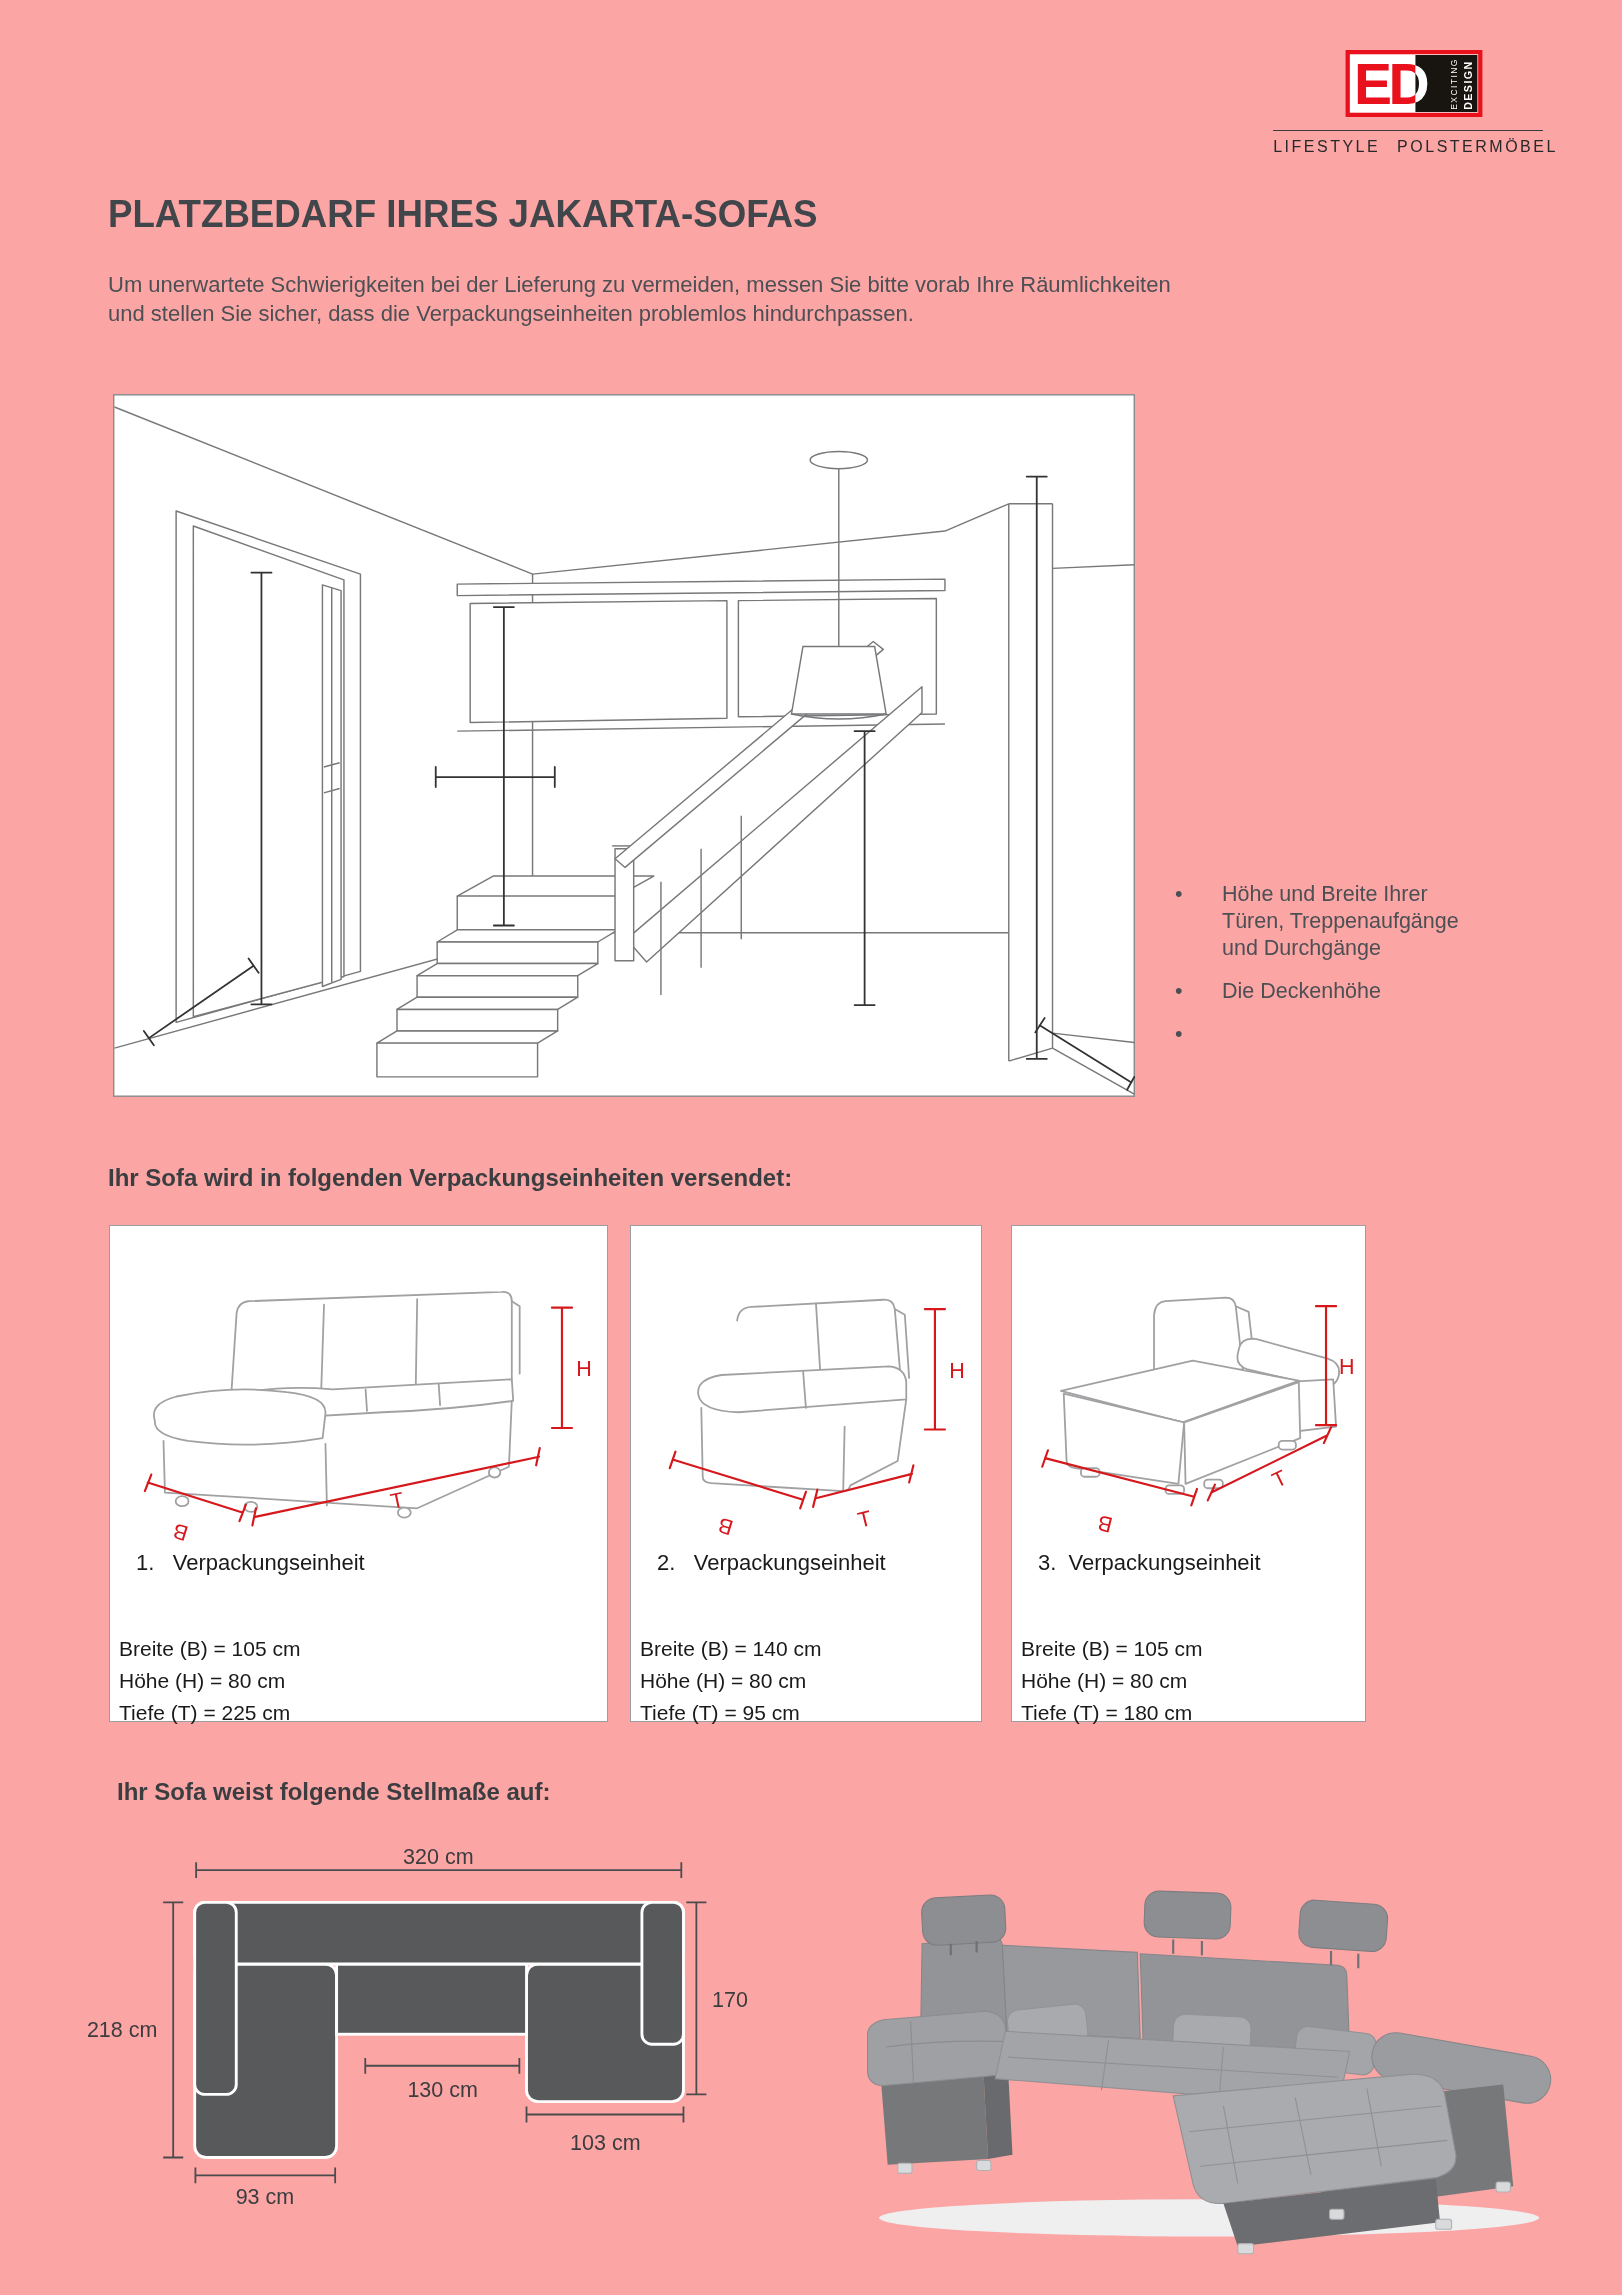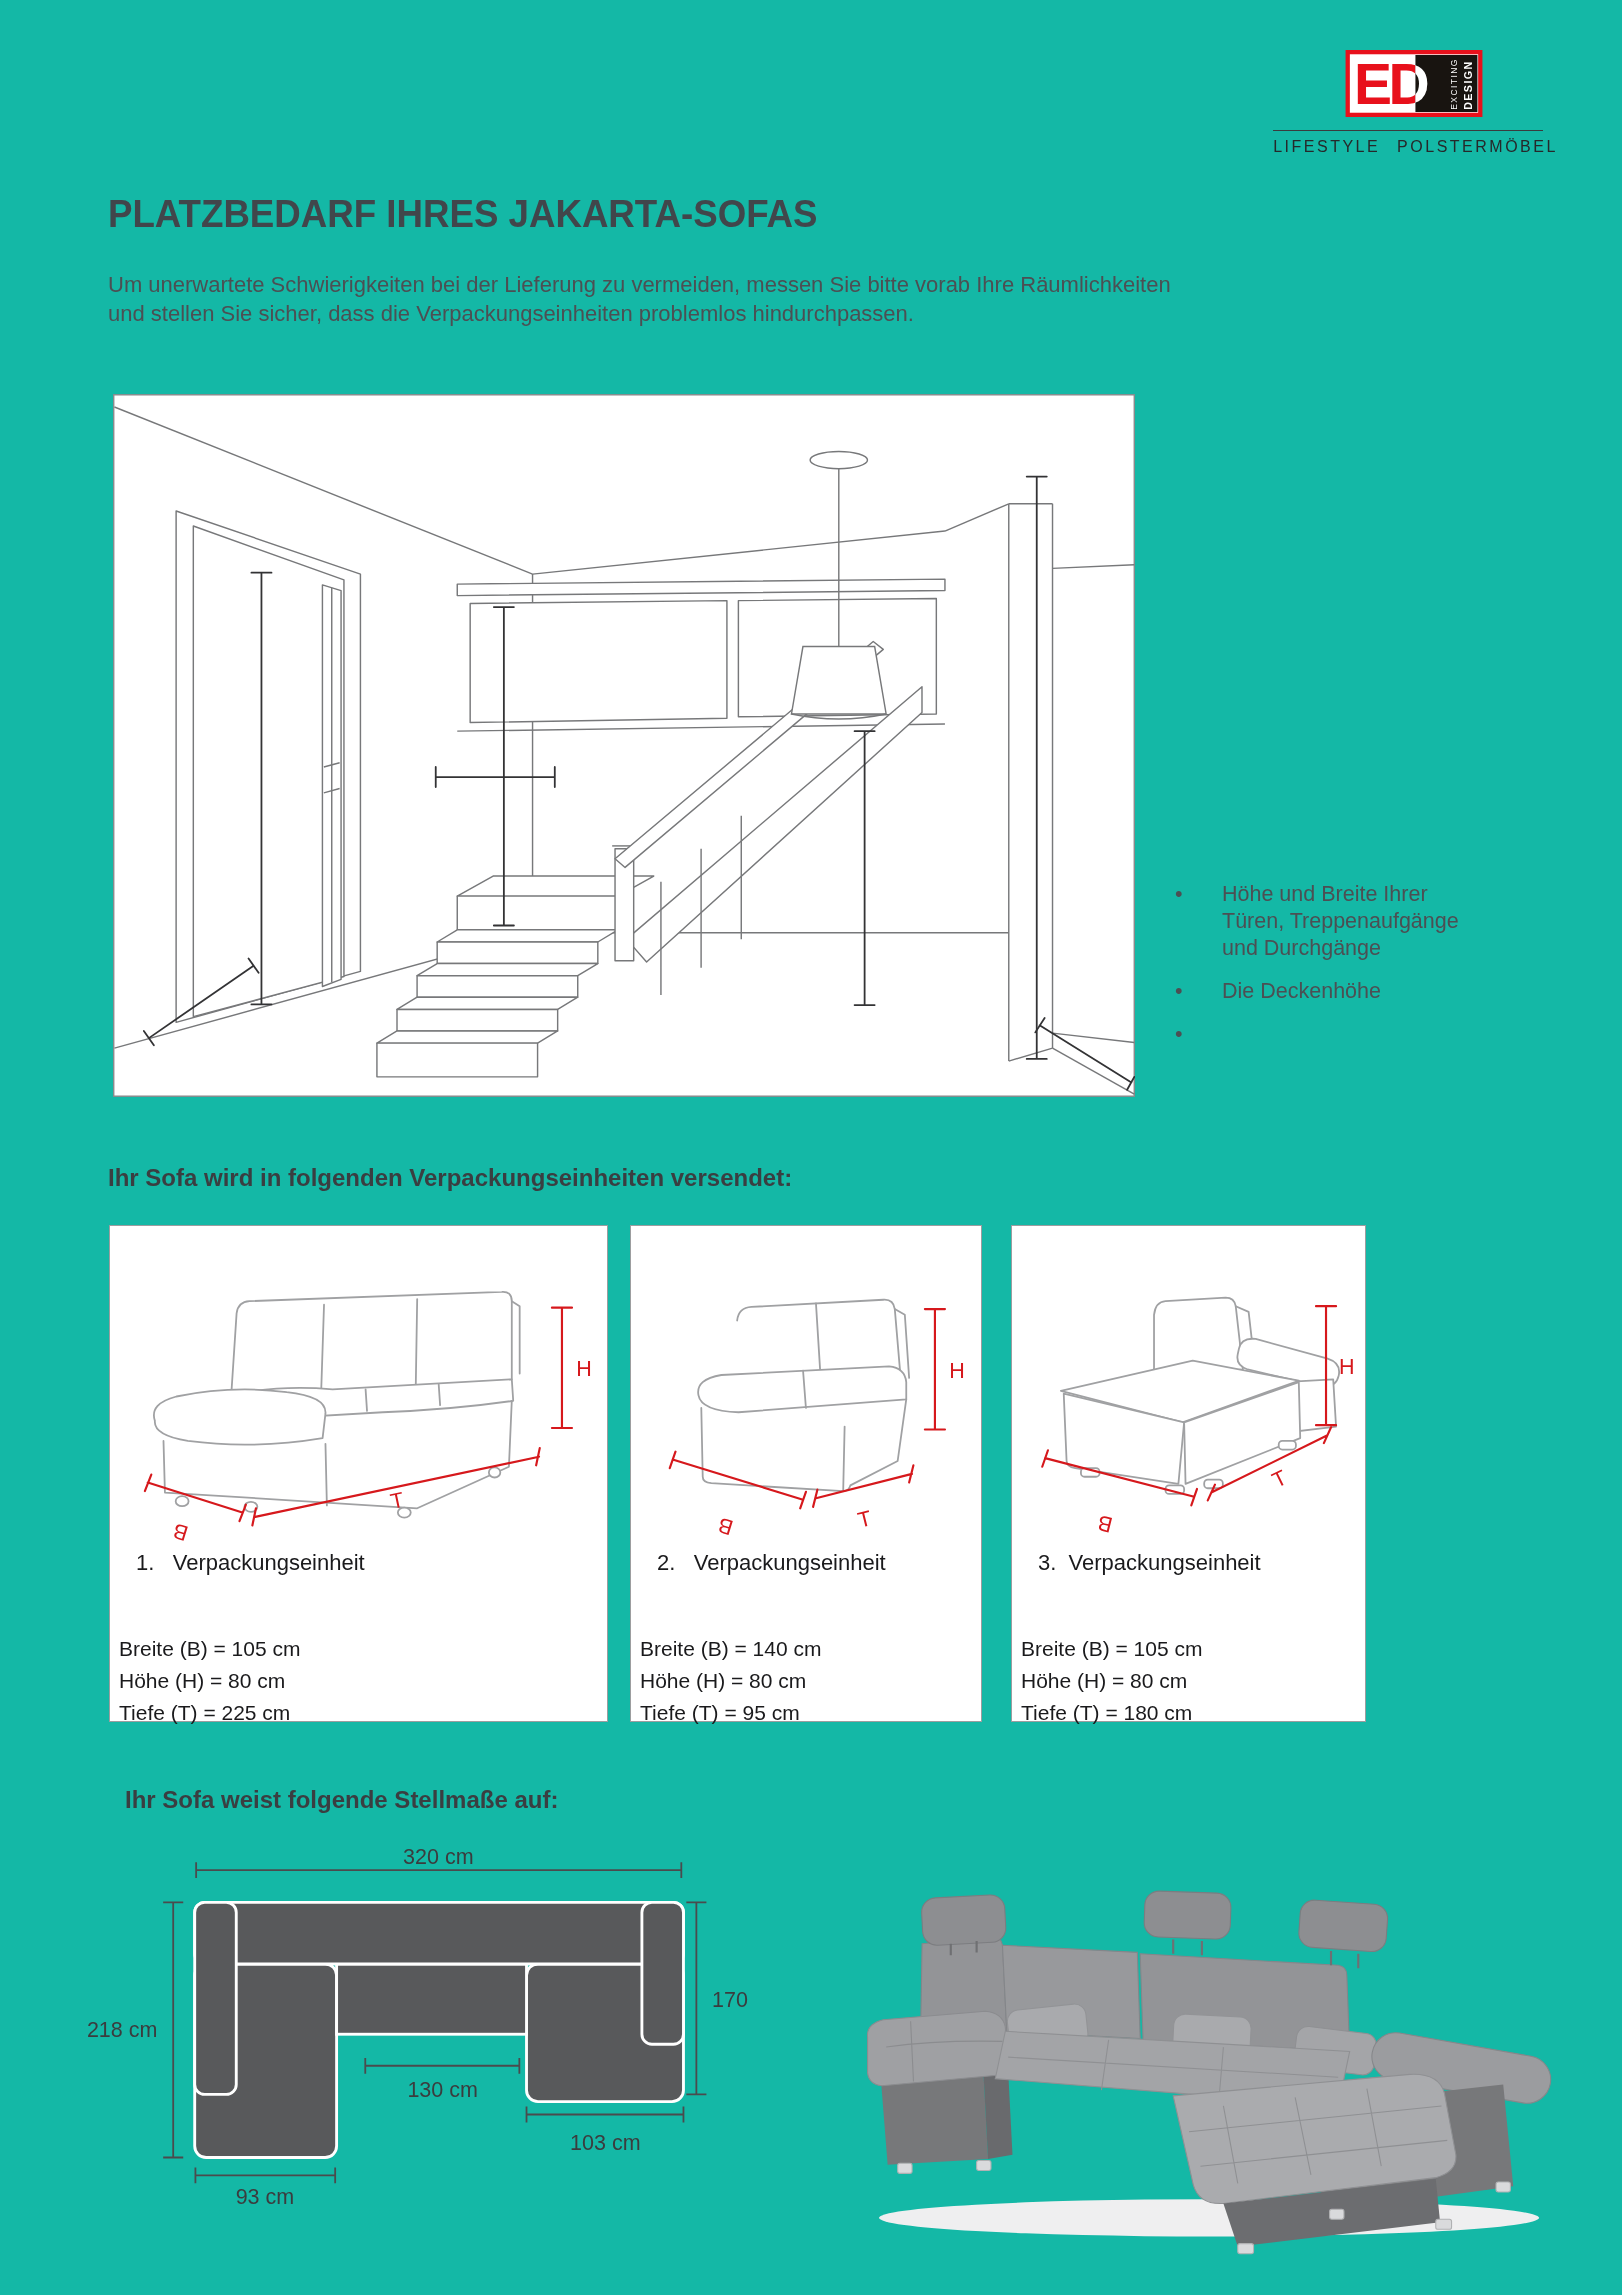--- a/index.html
+++ b/index.html
@@ -1,16 +1,16 @@
 <!DOCTYPE html>
 <html style="font-size:11.5px"><head>
 <meta charset="utf-8">
 <style>
   html,body{margin:0;padding:0;background:#ffffff;}
-  #page{position:relative;width:1623px;height:2295px;background:#14b8a6;
+  #page{position:relative;width:1623px;height:2295px;background:#fca5a5;
         font-family:"Liberation Sans",sans-serif;overflow:hidden;}
   .abs{position:absolute;}
   .title{left:108px;top:192px;font-size:39px;font-weight:700;color:#41464b;
          letter-spacing:0;transform:scaleX(.94);transform-origin:left top;white-space:nowrap;}
   .intro{left:108px;top:270px;font-size:22px;line-height:29px;color:#4c4f53;white-space:pre-line;}
   .h2{font-size:24px;font-weight:700;color:#3a3e41;white-space:nowrap;}
   .note-intro{left:1175px;top:788px;width:344px;font-size:21.5px;line-height:30px;
               color:#4c4f53;white-space:pre-line;}
   .note-list{left:1175px;top:881px;width:337px;margin:0;padding:0;list-style:none;}
   .note-list li{display:flex;margin:0 0 16px 0;font-size:21.5px;line-height:27px;color:#4c4f53;}
@@ -235,21 +235,21 @@
       </g>
     </svg>
     <div class="unit-label">3.  Verpackungseinheit</div>
     <div class="unit-dims">
       <span>Breite (B) = 105 cm</span>
       <span>Höhe (H) = 80 cm</span>
       <span>Tiefe (T) = 180 cm</span>
     </div>
   </div>
 
-  <h2 class="abs h2" style="left:117px;top:1778px;margin:8px;">Ihr Sofa weist folgende Stellmaße auf:</h2>
+  <h2 class="abs h2" style="left:117px;top:1778px;margin:0;">Ihr Sofa weist folgende Stellmaße auf:</h2>
 
   <svg class="abs" style="left:77px;top:1835px;" width="674" height="387" viewBox="0 0 940 540">
     <g fill="#58595b" stroke="#ffffff" stroke-width="4">
       <rect x="164" y="180" width="198" height="270" rx="16"></rect>
       <rect x="627" y="180" width="219" height="192" rx="16"></rect>
       <rect x="362" y="180" width="265" height="98"></rect>
       <rect x="164" y="94" width="682" height="86" rx="14"></rect>
       <rect x="164" y="94" width="58" height="268" rx="14"></rect>
       <rect x="788" y="94" width="58" height="198" rx="14"></rect>
     </g>

